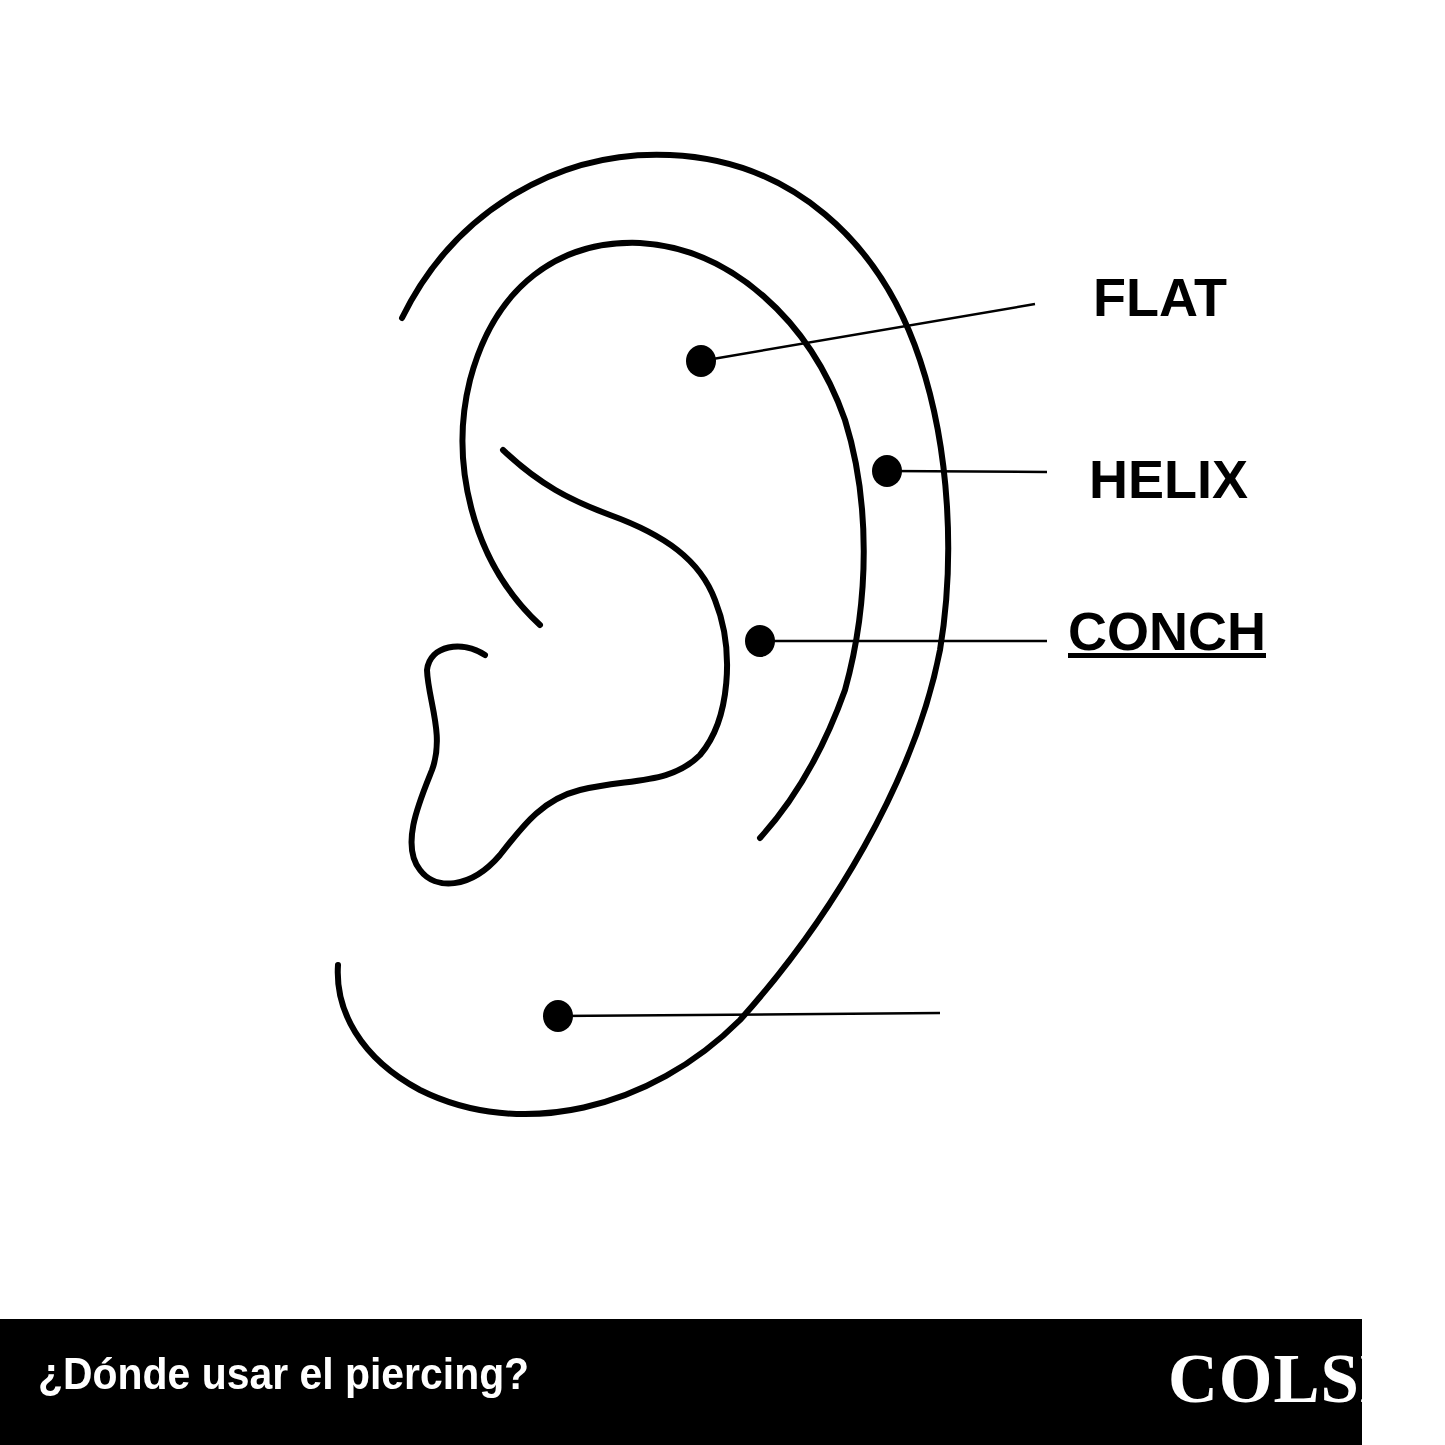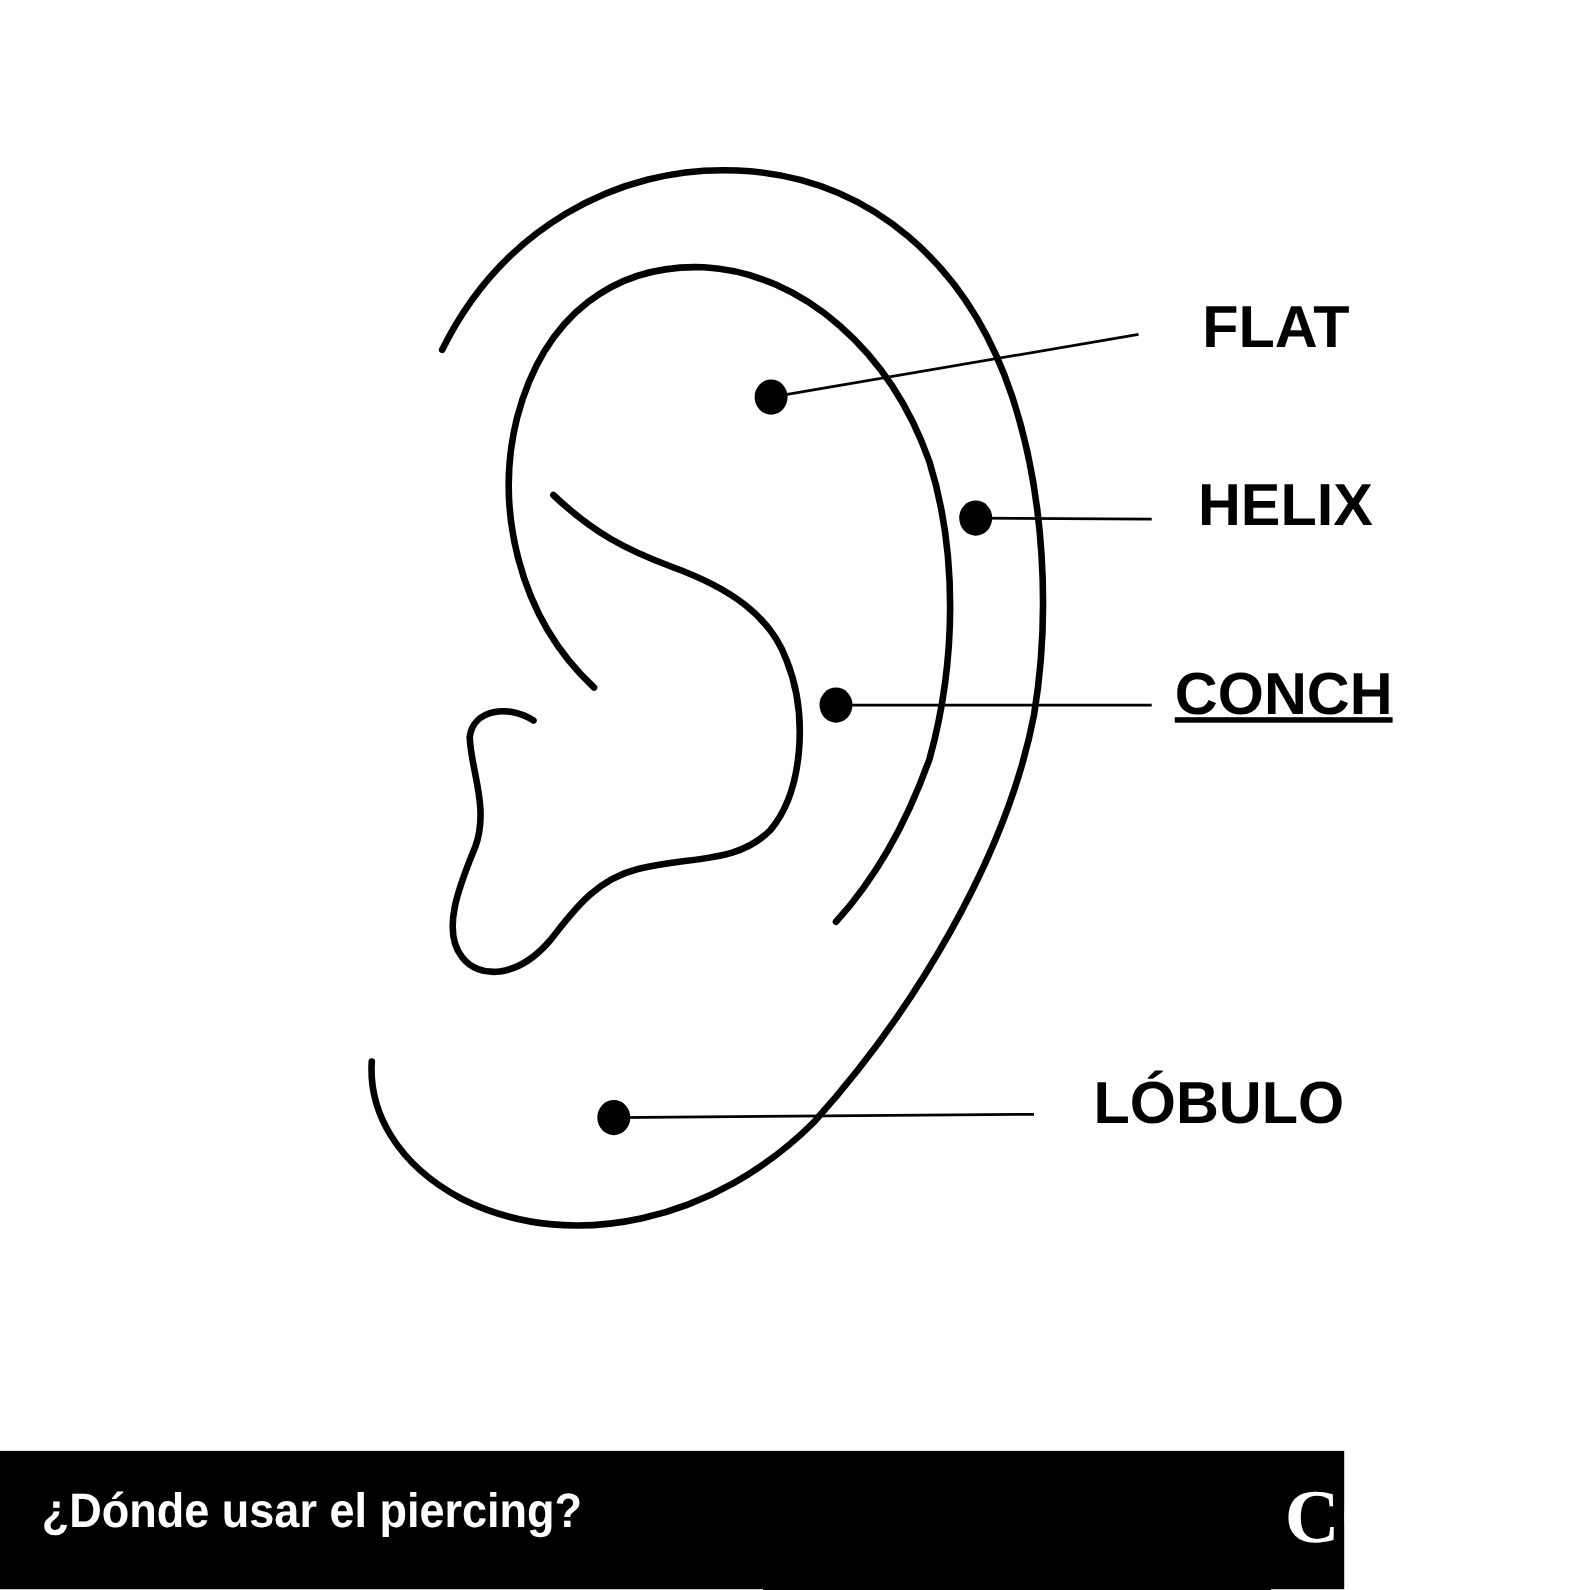--- a/index.html
+++ b/index.html
@@ -4,21 +4,21 @@
   <style>
     html, body { margin: 0; padding: 0; background: #ffffff; }
     body { width: 1445px; height: 1445px; position: relative; overflow: hidden; font-family: "Liberation Sans", sans-serif; }
     .diagram { position: absolute; left: 0; top: 0; width: 1445px; height: 1027px; }
     .diagram svg { position: absolute; left: 0; top: 0; }
     .label {
       position: absolute; font-family: "Liberation Sans", sans-serif; font-weight: bold;
       font-size: 54px; color: #000000; line-height: 1; letter-spacing: 0px; white-space: nowrap;
     }
     .footer {
-      position: absolute; left: 0; top: 1319px; width: 1222px; height: 126px; background: #000000;
+      position: absolute; left: 0; top: 1319px; width: 1362px; height: 126px; background: #000000;
     }
     .footer-title {
       position: absolute; left: 38px; top: 33px; color: #ffffff;
       font-family: "Liberation Sans", sans-serif; font-weight: bold; font-size: 44px; line-height: 1;
       transform: scaleX(0.93); transform-origin: left center; white-space: nowrap;
     }
     .footer-logo {
       position: absolute; left: 1168px; top: 26px; color: #ffffff;
       font-family: "Liberation Serif", serif; font-weight: bold; font-size: 69px; line-height: 1;
       letter-spacing: 1px; white-space: nowrap;
@@ -47,21 +47,20 @@
 
     <g fill="#000">
       <ellipse cx="701" cy="361" rx="15" ry="16"></ellipse>
       <ellipse cx="887" cy="471" rx="15" ry="16"></ellipse>
       <ellipse cx="760" cy="641" rx="15" ry="16"></ellipse>
       <ellipse cx="558" cy="1016" rx="15" ry="16"></ellipse>
     </g>
   </svg>
 
   <div class="label" style="left:1093px; top:270px;">FLAT</div>
-  <div class="label" style="left:1089px; top:432px;">HELIX</div>
+  <div class="label" style="left:1089px; top:452px;">HELIX</div>
   <div class="label" style="left:1068px; top:604px;text-decoration:underline;">CONCH</div>
-  <div class="label" style="left:994px; top:976px;">LÓBULO</div>
 </div>
 
 <div class="footer">
   <div class="footer-title">¿Dónde usar el piercing?</div>
   <div class="footer-logo">COLSH</div>
 </div>
 
 </body></html>

